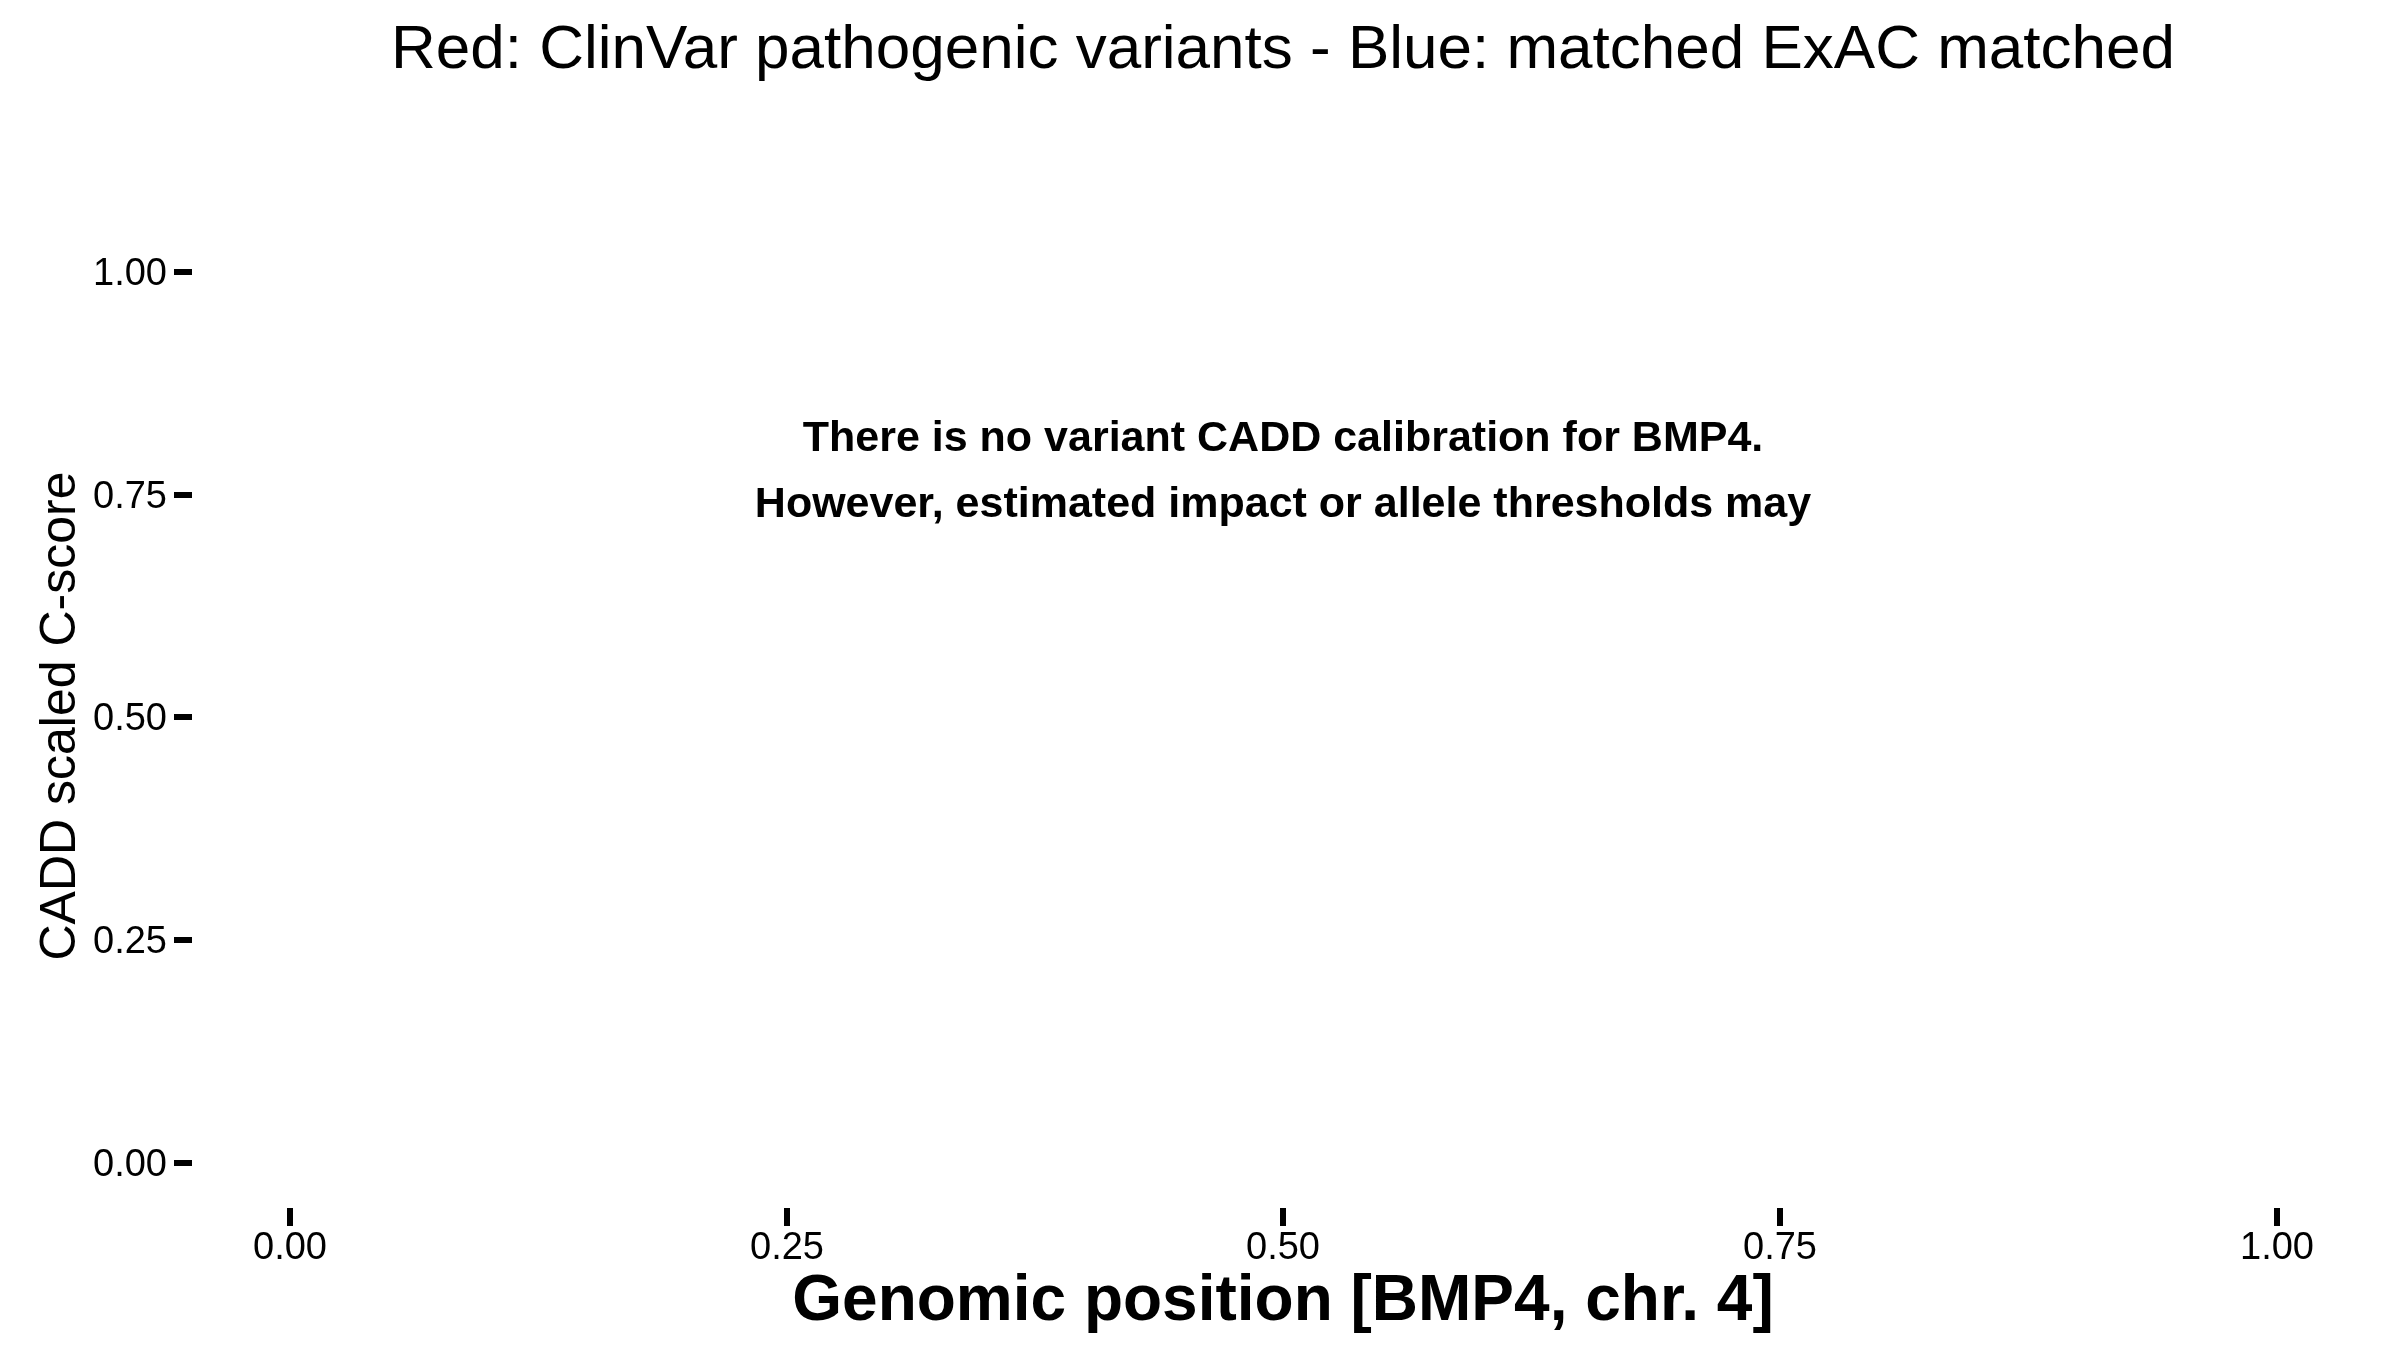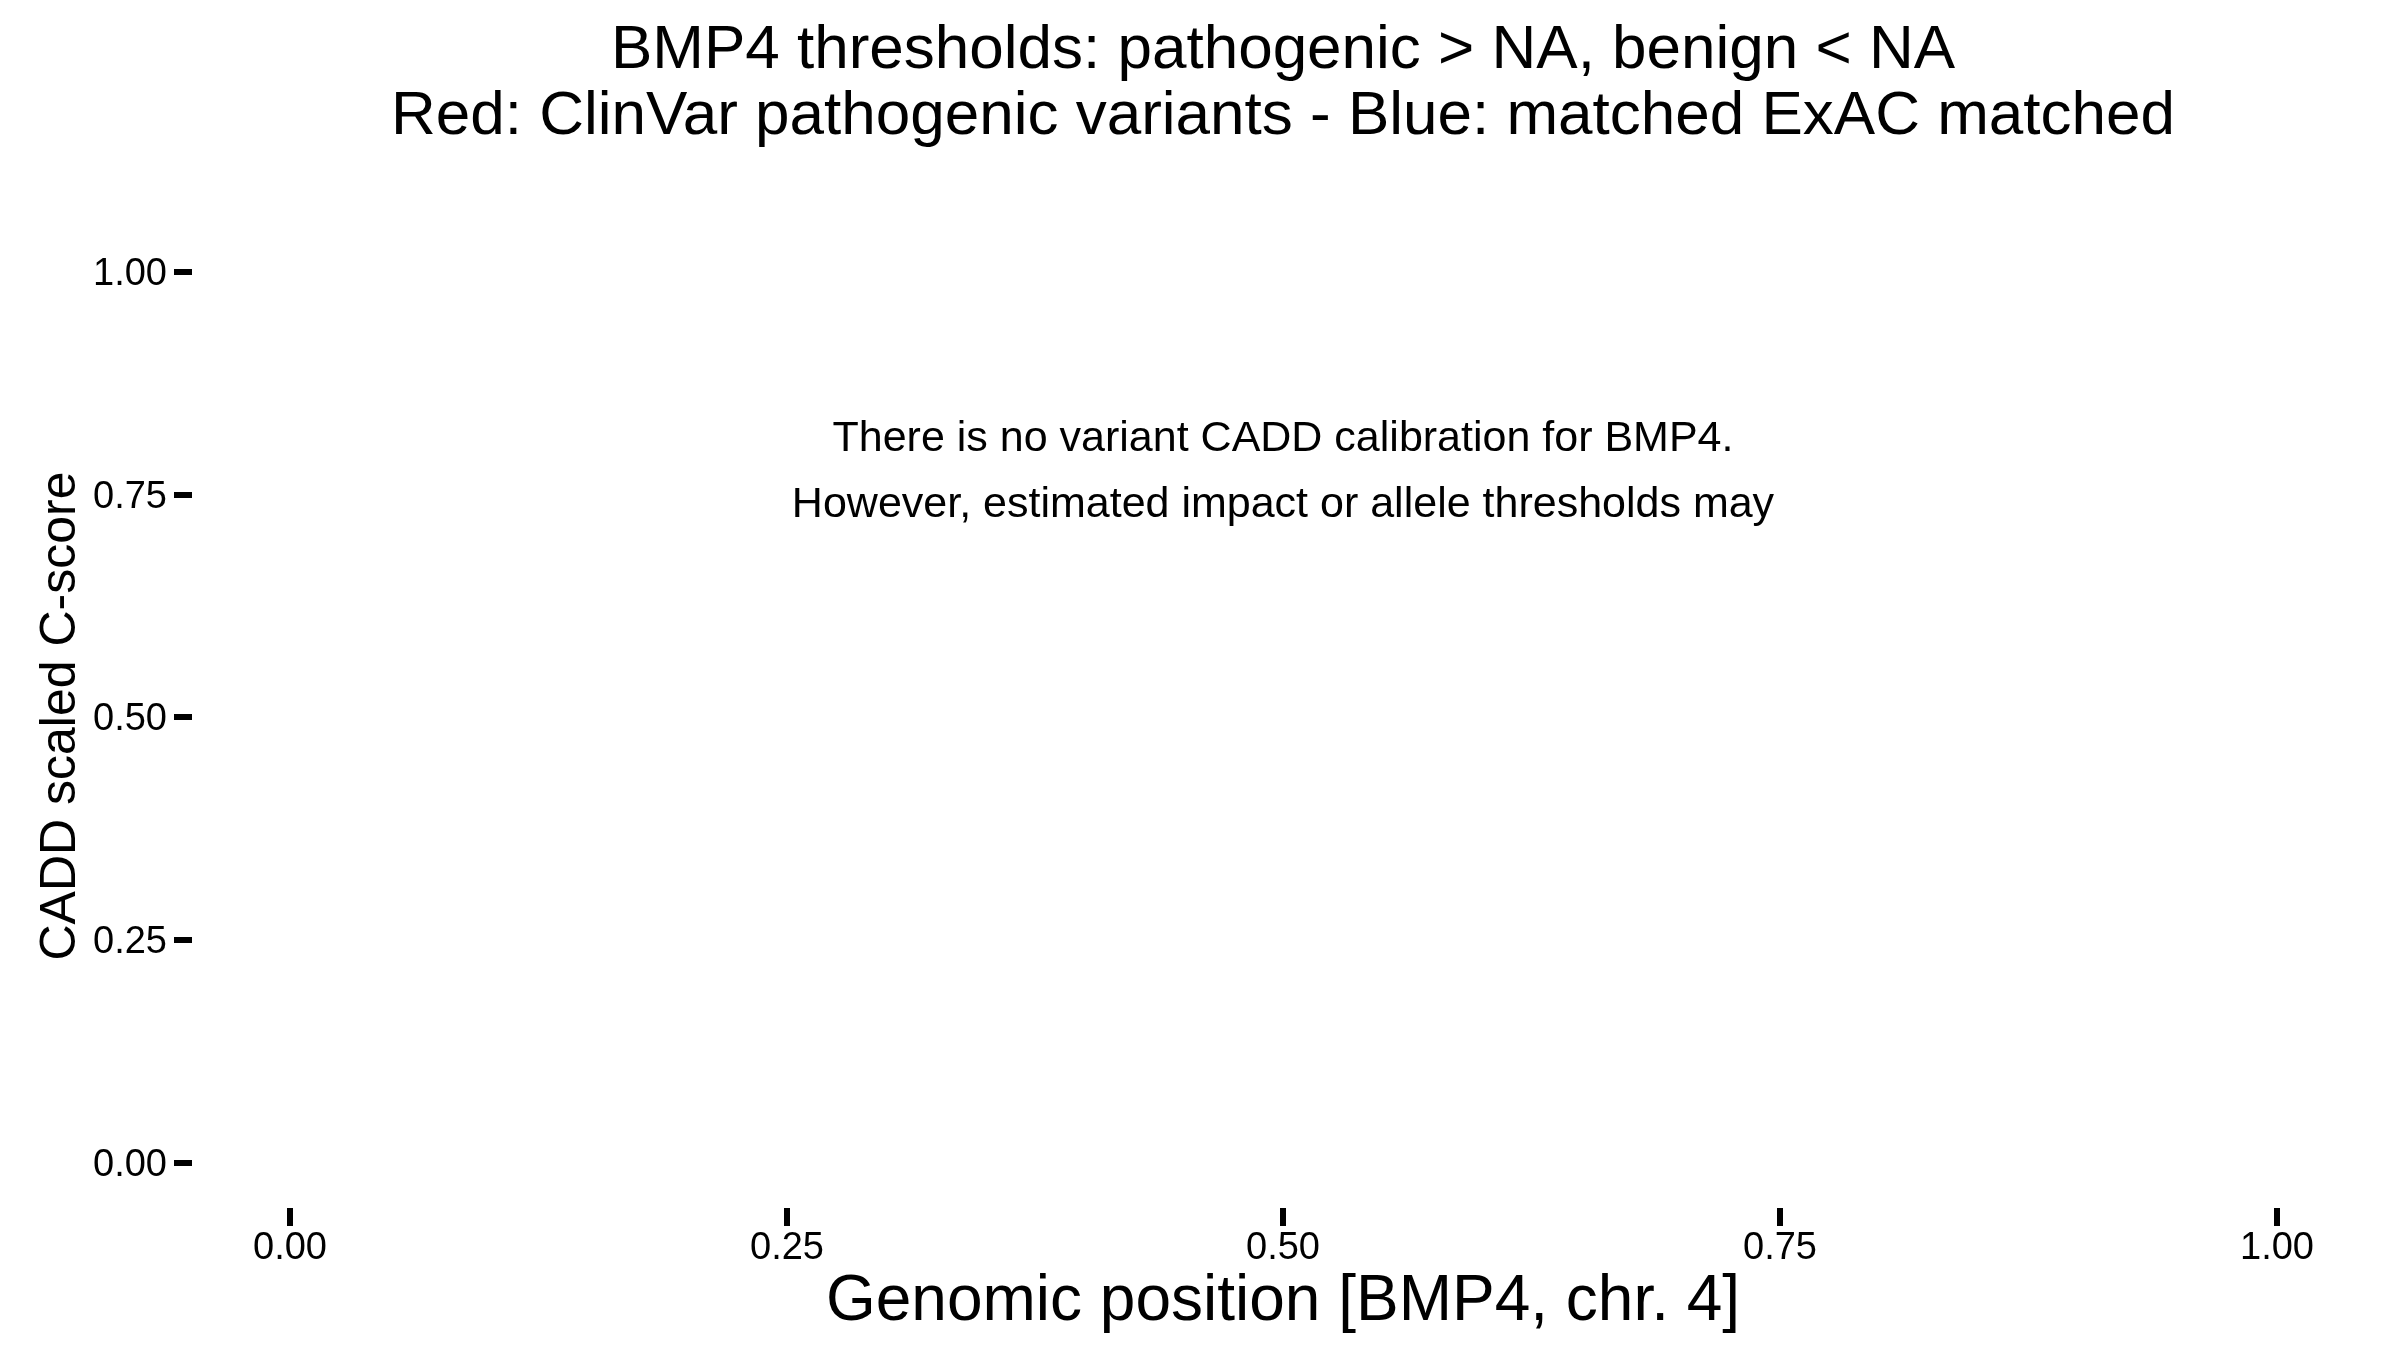--- a/index.html
+++ b/index.html
@@ -10,20 +10,21 @@
     background: #ffffff;
     font-family: "Liberation Sans", sans-serif;
     color: #000000;
     overflow: hidden;
   }
   .centered-over-panel {
     position: absolute;
     left: 190px;
     width: 2186px;
     text-align: center;
+    font-weight: bold;
   }
   #plot-title {
     top: 14px;
     font-size: 62px;
     line-height: 66px;
     font-weight: 400;
     white-space: nowrap;
   }
   #annotation {
     top: 403px;
@@ -86,21 +87,20 @@
   }
 </style>
 </head>
 <body>
 
 <div id="figure">
 
   <div id="plot-panel"></div>
 
   <div id="plot-title" class="centered-over-panel">
-    <div>BMP4 thresholds: pathogenic &gt; NA, benign &lt; NA</div>
     <div>Red: ClinVar pathogenic variants - Blue: matched ExAC matched</div>
   </div>
 
   <div id="annotation" class="centered-over-panel">
     <div>There is no variant CADD calibration for BMP4.</div>
     <div>However, estimated impact or allele thresholds may</div>
   </div>
 
   <div id="y-axis-title">CADD scaled C-score</div>
 

